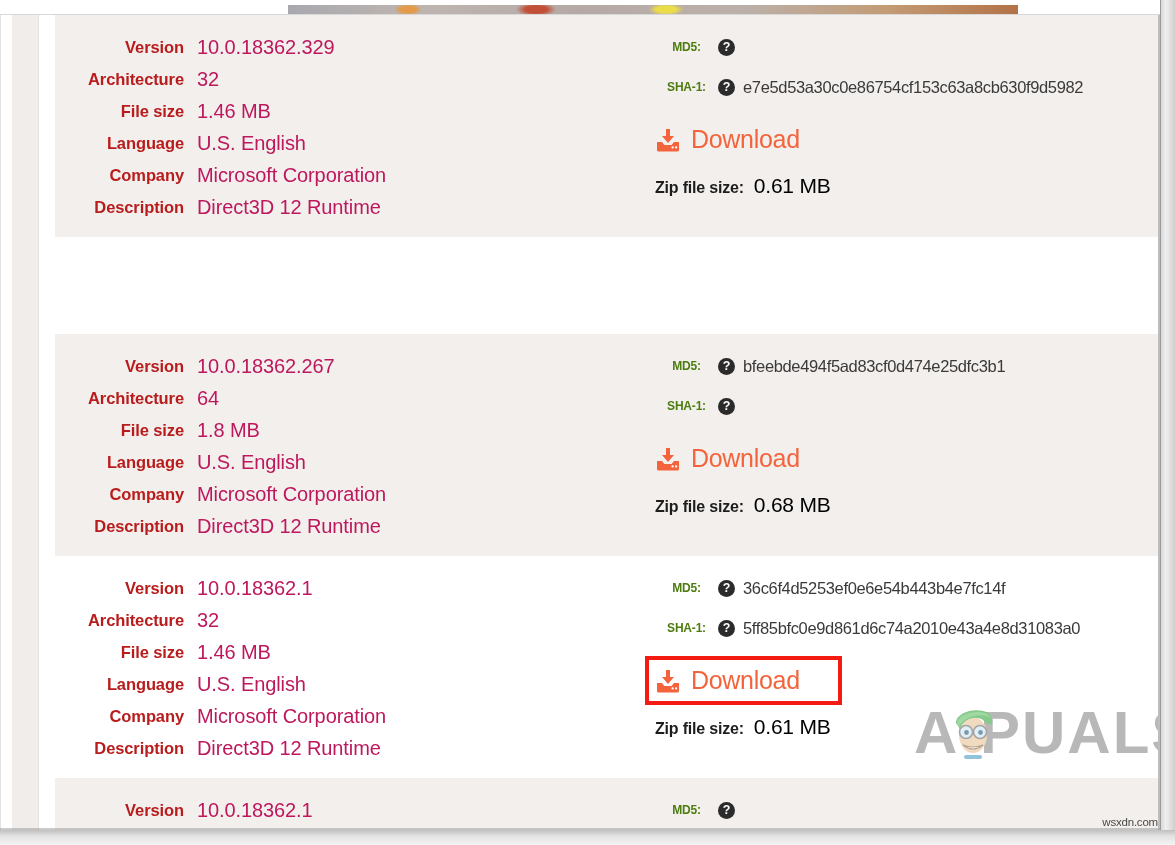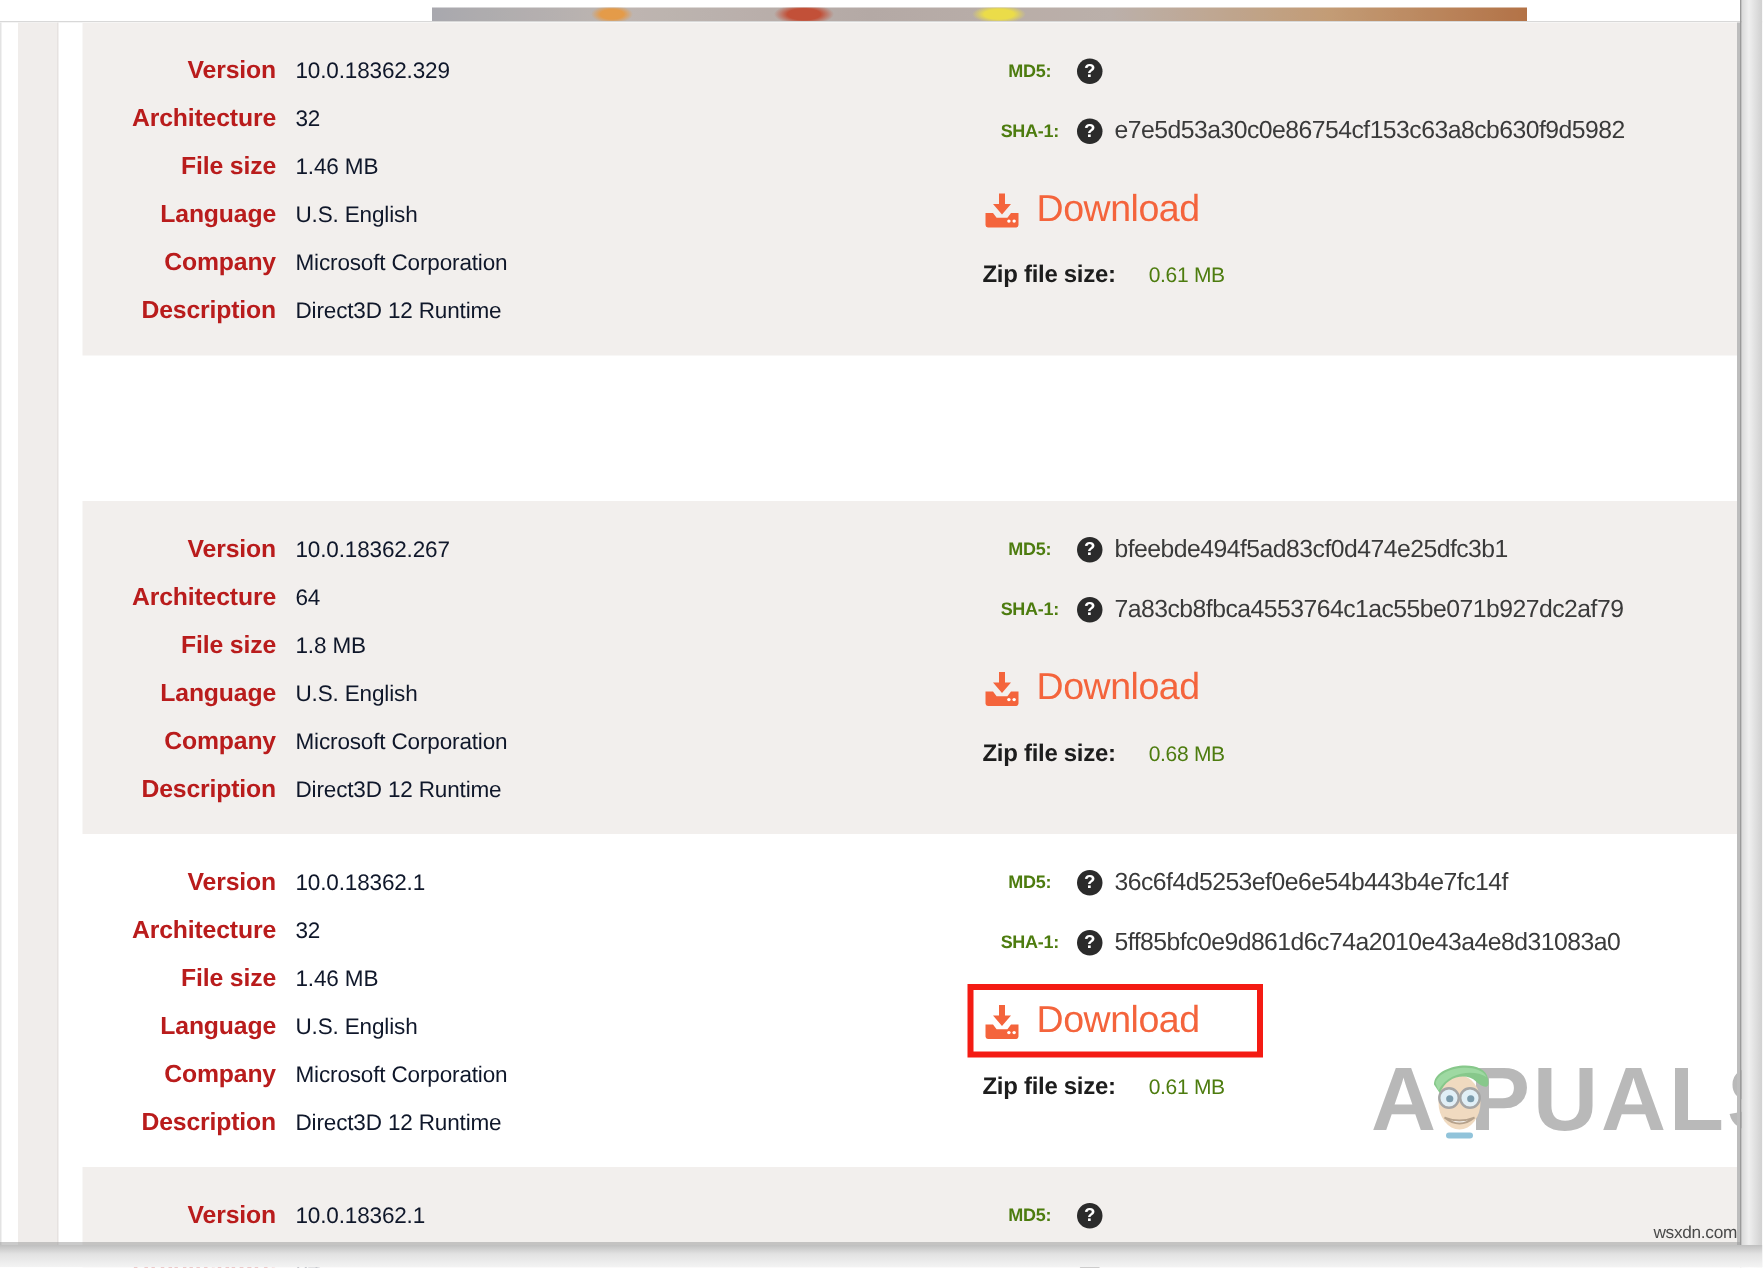--- a/index.html
+++ b/index.html
@@ -139,22 +139,22 @@
     width: 129px;
     flex: 0 0 129px;
     text-align: right;
     font-weight: 700;
     font-size: 16.5px;
     color: #b91c1c;
     letter-spacing: -0.1px;
   }
   .dvalue {
     padding-left: 13px;
-    font-size: 15px;
-    color: #0f172a;
+    font-size: 20px;
+    color: #be185d;
     letter-spacing: -0.1px;
   }
 
   
   .hashcol {
     flex: 1 1 auto;
     position: relative;
     padding: 16px 0 14px 0;
   }
   .hrow {
@@ -218,23 +218,23 @@
     align-items: baseline;
     margin-top: 18px;
   }
   .zip-label {
     font-weight: 700;
     font-size: 16px;
     color: #1d1d1d;
     letter-spacing: -0.2px;
   }
   .zip-value {
-    font-size: 14px;
-    color: #4d7c0f;
-    margin-left: 22px;
+    font-size: 21px;
+    color: #000000;
+    margin-left: 10px;
     letter-spacing: -0.2px;
   }
 
   
   .highlight-box {
     position: absolute;
     border: 4px solid #f41b13;
     pointer-events: none;
     left: -10px;
     top: -8px;
@@ -376,21 +376,20 @@
 
         <div class="hashcol">
           <div class="hrow">
             <div class="hlabel">MD5:</div>
             <div class="qmark">?</div>
             <div class="hval">bfeebde494f5ad83cf0d474e25dfc3b1</div>
           </div>
           <div class="hrow">
             <div class="hlabel">SHA-1:</div>
             <div class="qmark">?</div>
-            <div class="hval">7a83cb8fbca4553764c1ac55be071b927dc2af79</div>
           </div>
           <div class="dl-wrap">
             <span class="dl-icon">
               <svg viewBox="0 0 26 24" width="26" height="24" aria-hidden="true">
                 <path d="M11 1 h4 v7 h4 l-6 7 l-6 -7 h4 z" fill="#f4643c"></path>
                 <path d="M2 14 h5 l2.4 3.1 h7.2 L19 14 h5 v8 a1.6 1.6 0 0 1 -1.6 1.6 H3.6 A1.6 1.6 0 0 1 2 22 z" fill="#f4643c"></path>
                 <circle cx="17.6" cy="19.4" r="1.15" fill="#ffffff"></circle>
                 <circle cx="21.1" cy="19.4" r="1.15" fill="#ffffff"></circle>
               </svg>
             </span>

